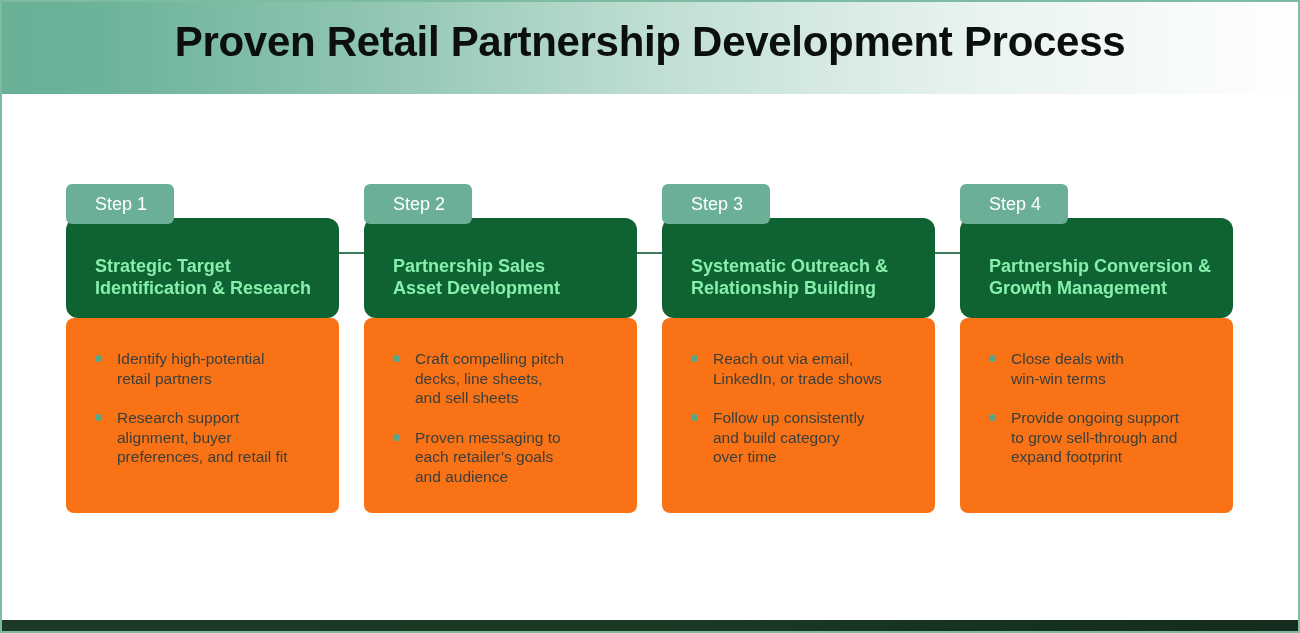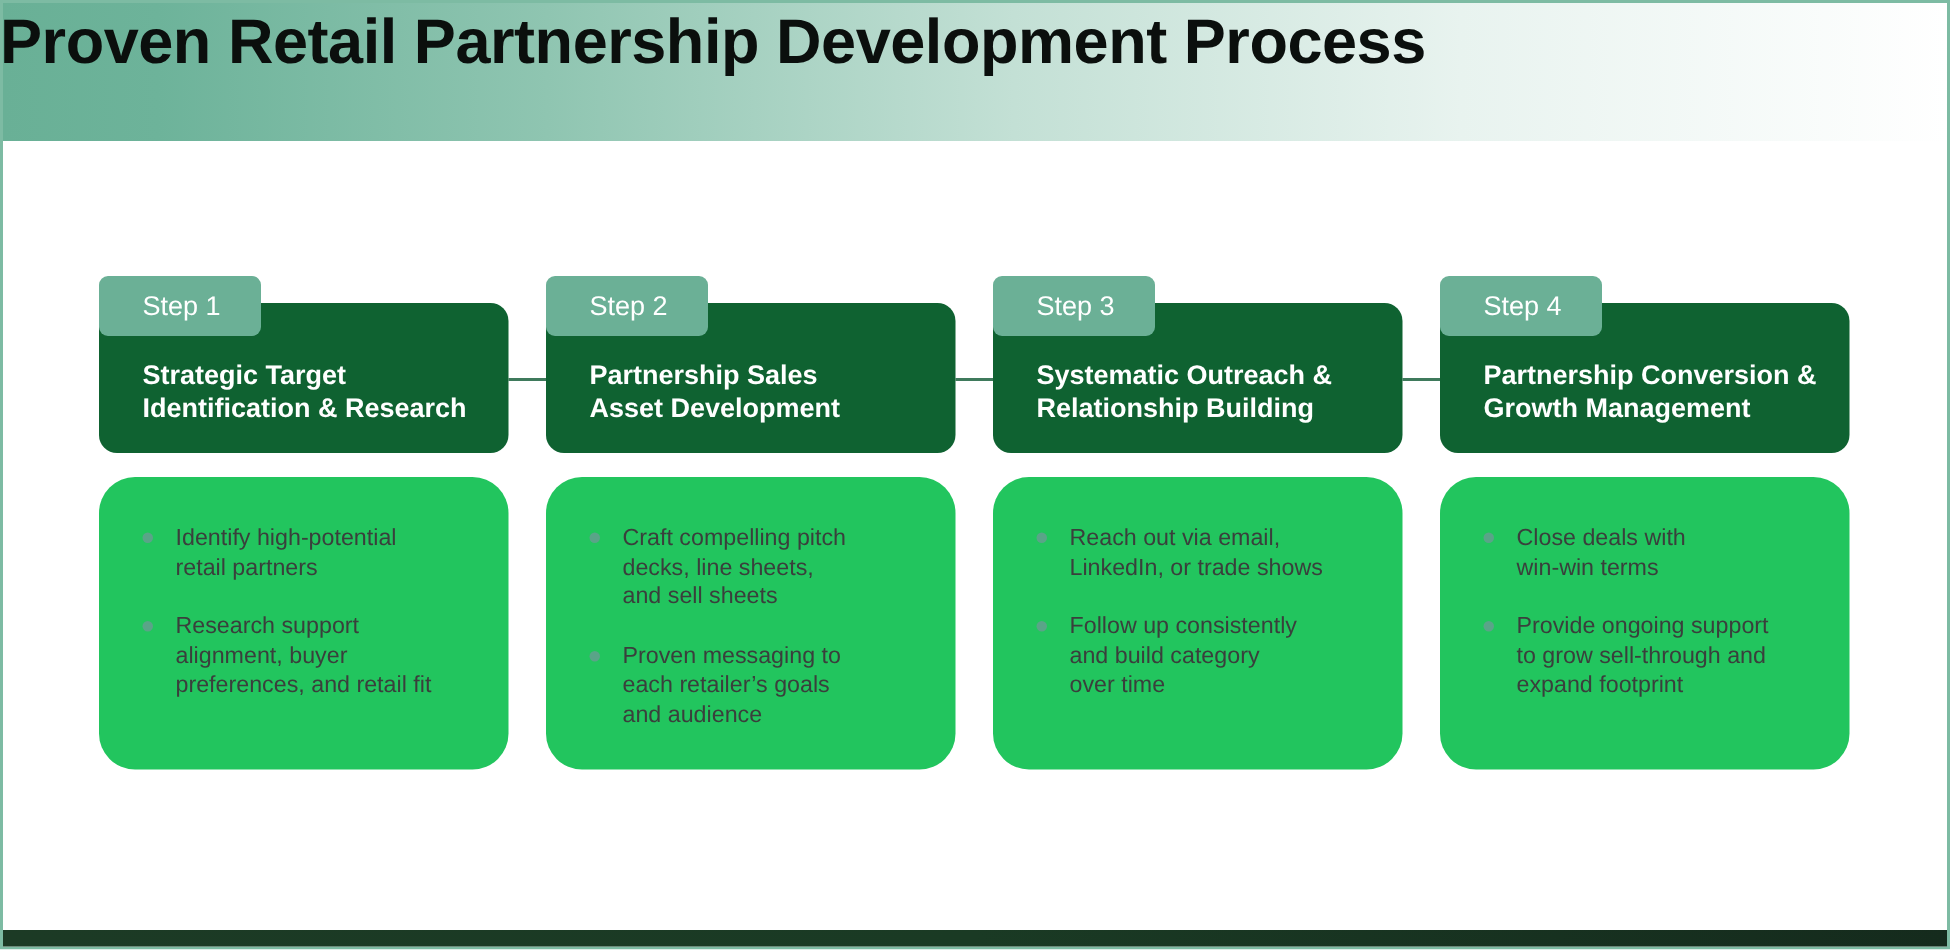--- a/index.html
+++ b/index.html
@@ -13,46 +13,47 @@
     position: absolute; left: 0; top: 0; width: 1300px; height: 633px;
     border: 2px solid #7dbba3;
     border-top-width: 2px;
     background: #ffffff;
   }
   .header {
     position: absolute; left: 2px; top: 2px; width: 1296px; height: 92px;
     background: linear-gradient(90deg, #69b096 0%, #6db39a 8%, #8fc5b1 28%, #c3e0d5 52%, #e8f3ef 75%, #ffffff 100%);
   }
   .title {
-    position: absolute; left: 0; top: 4px; width: 1300px;
+    position: absolute; left: 0; top: 18px; width: 1300px;
+    text-align: center;
     font-size: 42px; font-weight: bold; color: #0b0f0d;
     letter-spacing: -0.3px;
   }
   .connector {
     position: absolute; top: 252px; height: 2px; background: #3f7a5c;
   }
   .step {
     position: absolute; top: 184px; width: 273px;
   }
   .step-tab {
     position: absolute; left: 0; top: 0; width: 108px; height: 40px;
     background: #6bb096; border-radius: 6px;
     color: #ffffff; font-size: 18px; font-weight: normal;
     padding: 10px 0 0 29px;
   }
   .step-head {
-    position: absolute; left: 0; top: 18px; width: 273px; height: 100px;
+    position: absolute; left: 0; top: 34px; width: 273px; height: 100px;
     background: #0f6231; border-radius: 12px;
-    color: #ffffff; font-size: 18px; font-weight: bold; line-height: 22px;
+    color: #86efac; font-size: 18px; font-weight: bold; line-height: 22px;
     padding: 37px 0 0 29px;
   }
   .step-tab { z-index: 2; }
   .step-body {
     position: absolute; left: 0; top: 134px; width: 273px; height: 195px;
-    background: #22c55e; border-radius: 24px;
+    background: #f97316; border-radius: 8px;
     padding: 31px 20px 0 29px;
   }
   .bullet {
     position: relative; padding-left: 22px; margin-bottom: 20px;
     font-size: 15.5px; line-height: 19.5px; color: #3a3f3c;
   }
   .bullet .dot {
     position: absolute; left: 0; top: 6px; width: 7px; height: 7px;
     border-radius: 50%; background: #5aa488;
   }

